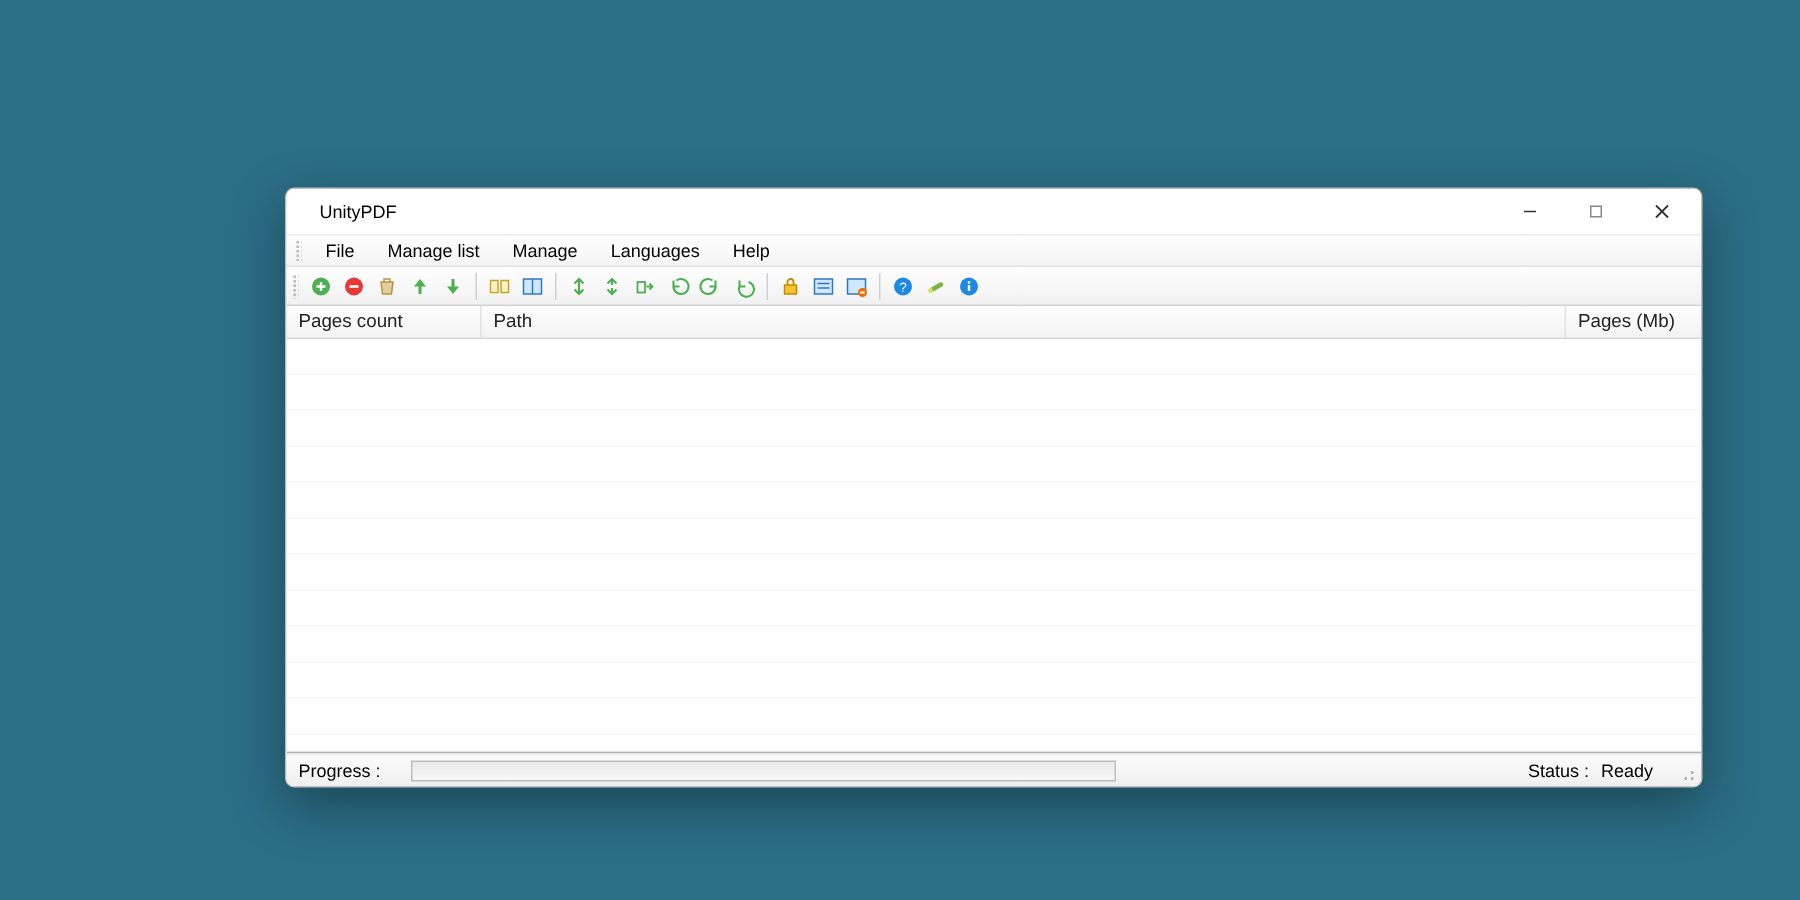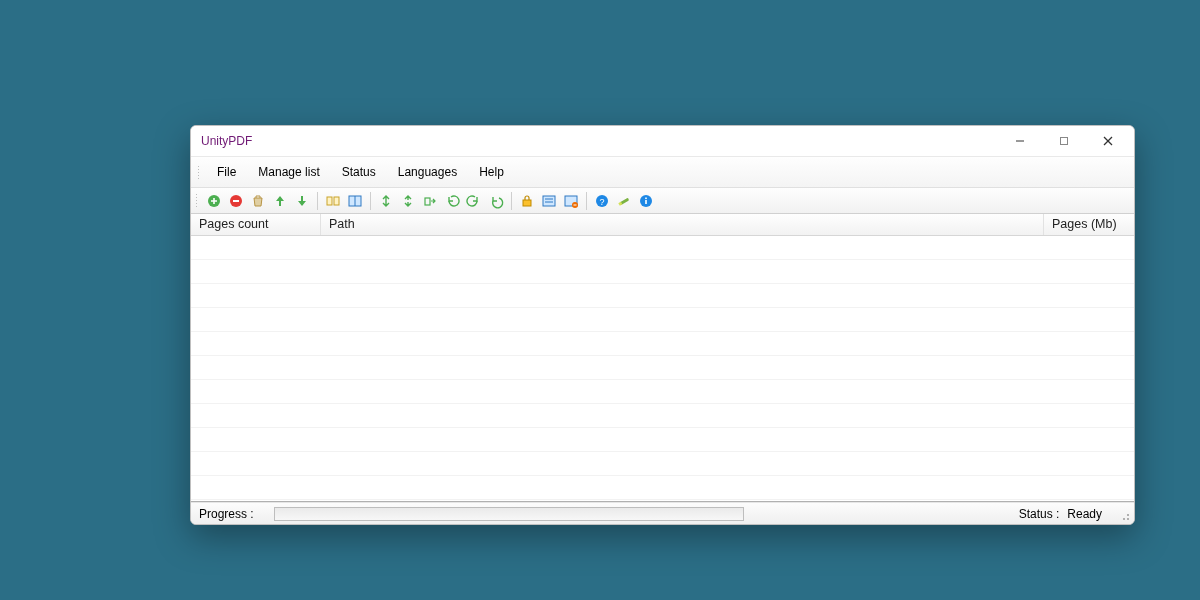--- a/index.html
+++ b/index.html
@@ -26,33 +26,33 @@
     overflow: hidden;
   }
   .titlebar {
     height: 30px;
     display: flex;
     align-items: center;
     padding: 0 4px 0 10px;
     background: #fff;
   }
   .titletext {
-    margin-left: 0;
-    color: #701a75;
+    margin-left: 12px;
+    color: #000000;
     font-size: 12px;
   }
   .titlebtns { margin-left: auto; display: flex; }
   .tbtn {
     width: 44px; height: 28px;
     display: flex; align-items: center; justify-content: center;
     color: #555;
   }
   .tbtn svg { width: 10px; height: 10px; }
   .menubar {
-    height: 32px;
+    height: 22px;
     background: linear-gradient(#fefefe,#f4f4f4);
     border-top: 1px solid #e9e9e9;
     border-bottom: 1px solid #e0e0e0;
     display: flex;
     align-items: center;
     padding-left: 6px;
     gap: 2px;
     font-size: 12px;
   }
   .menubar .grip {
@@ -170,21 +170,21 @@
             <line x1="9" y1="1" x2="1" y2="9" stroke="#333" stroke-width="1.2"></line>
           </svg>
       </div>
     </div>
   </div>
 
   <div class="menubar">
     <div class="grip"></div>
     <div class="mitem">File</div>
     <div class="mitem">Manage list</div>
-    <div class="mitem">Status</div>
+    <div class="mitem">Manage</div>
     <div class="mitem">Languages</div>
     <div class="mitem">Help</div>
   </div>
 
   <div class="toolbar">
     <div class="grip"></div>
 
     <div class="tool">
         <svg viewBox="0 0 16 16">
           <circle cx="8" cy="8" r="6" fill="#4caf50"></circle>

